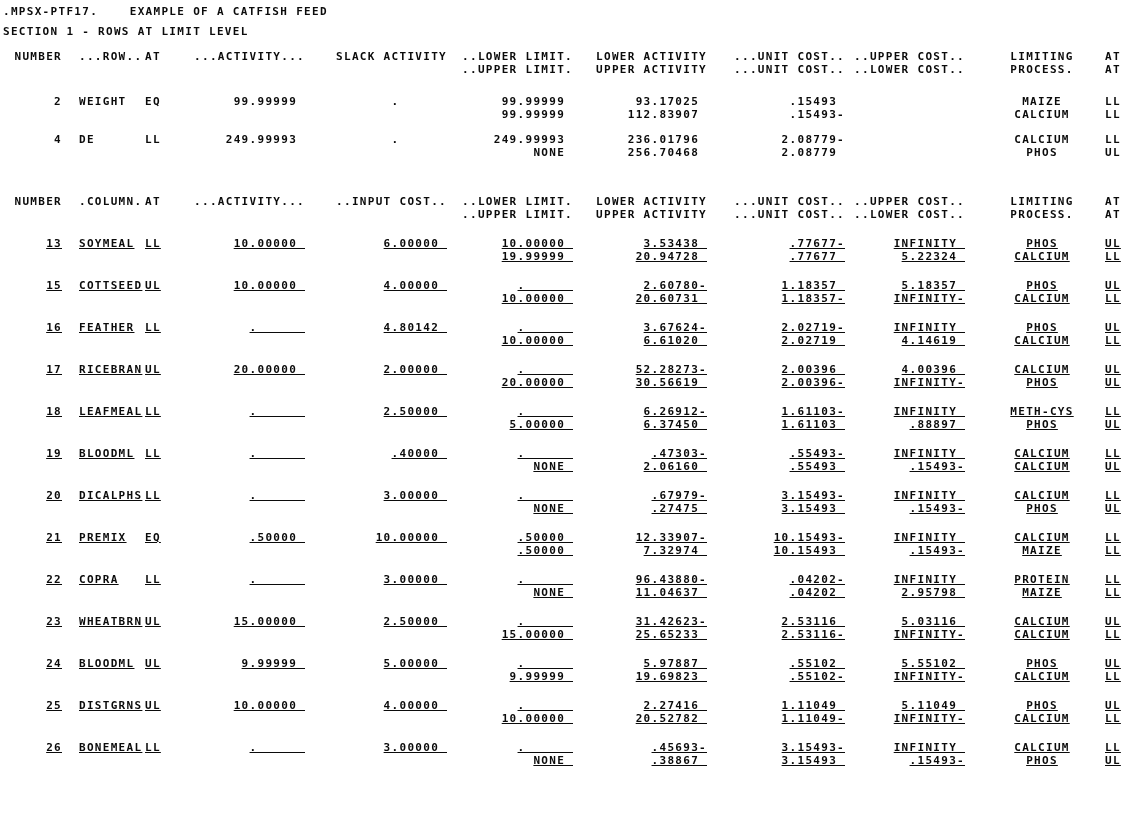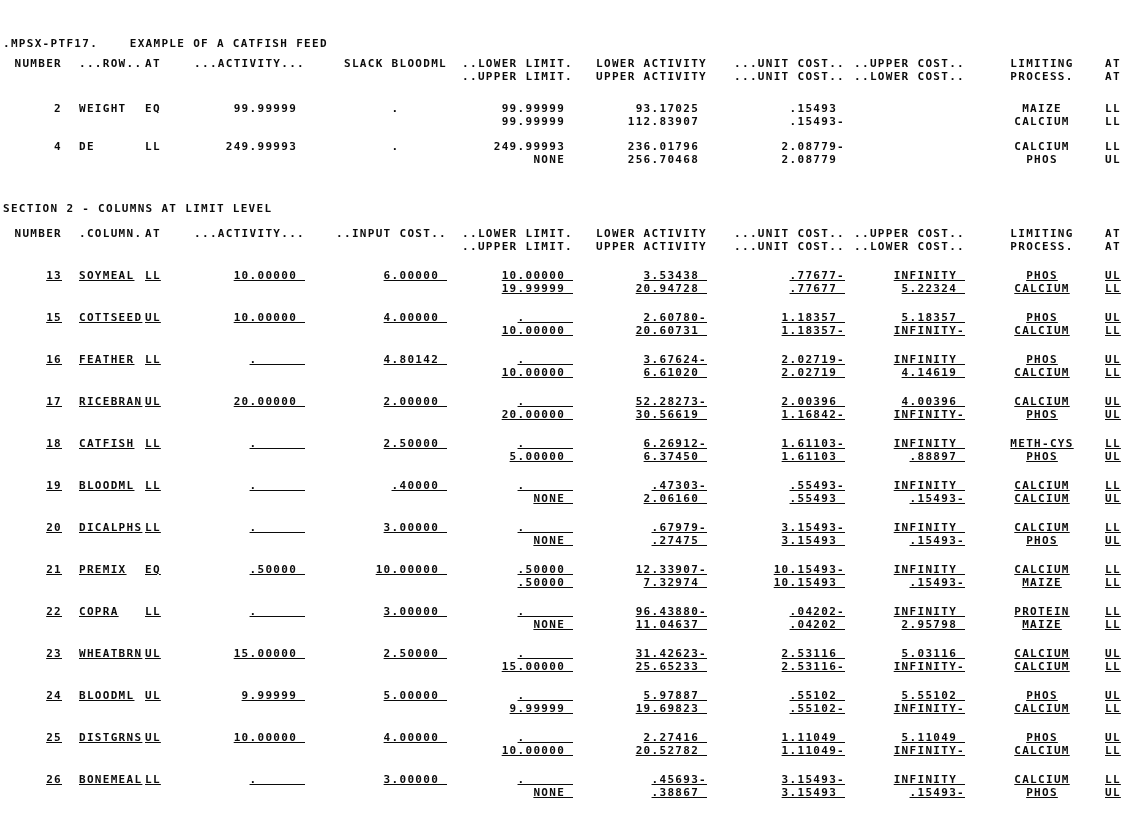--- a/index.html
+++ b/index.html
@@ -2,21 +2,21 @@
 <html><head>
 <meta charset="utf-8">
 <style>
   html,body{margin:0;padding:0;}
   body{
     width:1132px;height:825px;overflow:hidden;background:#ffffff;color:#0b0b0b;
     font-family:"DejaVu Sans Mono", monospace;font-weight:bold;font-size:11px;
     letter-spacing:1.3px;
   }
   .report{padding:5px 0 0 3px;}
-  .line{white-space:pre;line-height:13px;margin-top:32px;}
+  .line{white-space:pre;line-height:13px;}
   .title{margin-bottom:7px;}
   .heading{margin-bottom:12px;}
   .table1{margin-bottom:36px;}
   .grid-row{display:grid;grid-template-columns:62px 80px 38px 122px 142px 126px 134px 138px 120px 132px 38px;}
   .hdr{margin-bottom:19px;}
   .sec1 .row{margin-bottom:12px;}
   .sec2 .hdr{margin-bottom:16px;}
   .sec2 .row{margin-bottom:16px;text-decoration:underline;}
   .cell .ln{line-height:13px;min-height:13px;white-space:pre;}
   .r{text-align:right;}
@@ -26,40 +26,41 @@
   .c-proc{padding-left:22px;text-align:center;}
   .c-pat{padding-left:8px;}
 </style>
 </head>
 <body>
 
 <div class="report">
   <div class="line title">.MPSX-PTF17.    EXAMPLE OF A CATFISH FEED</div>
 
   <section class="sec1">
+    <div class="line heading">SECTION 1 - ROWS AT LIMIT LEVEL</div>
     <div class="table1">
         <div class="grid-row hdr">
           <div class="cell c-num r">
             <div class="ln">NUMBER</div>
             <div class="ln"></div>
           </div>
           <div class="cell c-name l">
             <div class="ln">...ROW..</div>
             <div class="ln"></div>
           </div>
           <div class="cell l">
             <div class="ln">AT</div>
             <div class="ln"></div>
           </div>
           <div class="cell r num">
             <div class="ln">...ACTIVITY...</div>
             <div class="ln"></div>
           </div>
           <div class="cell r num">
-            <div class="ln">SLACK BLOODML</div>
+            <div class="ln">SLACK ACTIVITY</div>
             <div class="ln"></div>
           </div>
           <div class="cell r num">
             <div class="ln">..LOWER LIMIT.</div>
             <div class="ln">..UPPER LIMIT.</div>
           </div>
           <div class="cell r num">
             <div class="ln">LOWER ACTIVITY</div>
             <div class="ln">UPPER ACTIVITY</div>
           </div>
@@ -169,21 +170,20 @@
           </div>
           <div class="cell c-pat l">
             <div class="ln">LL</div>
             <div class="ln">UL</div>
           </div>
         </div>
       </div>
   </section>
 
   <section class="sec2">
-    <div class="line heading">SECTION 2 - COLUMNS AT LIMIT LEVEL</div>
     <div class="table2">
         <div class="grid-row hdr">
           <div class="cell c-num r">
             <div class="ln">NUMBER</div>
             <div class="ln"></div>
           </div>
           <div class="cell c-name l">
             <div class="ln">.COLUMN.</div>
             <div class="ln"></div>
           </div>
@@ -386,42 +386,42 @@
           <div class="cell r num">
             <div class="ln">.      </div>
             <div class="ln">20.00000 </div>
           </div>
           <div class="cell r num">
             <div class="ln">52.28273-</div>
             <div class="ln">30.56619 </div>
           </div>
           <div class="cell r num">
             <div class="ln">2.00396 </div>
-            <div class="ln">1.16842-</div>
+            <div class="ln">2.00396-</div>
           </div>
           <div class="cell r num">
             <div class="ln">4.00396 </div>
             <div class="ln">INFINITY-</div>
           </div>
           <div class="cell c-proc l">
             <div class="ln">CALCIUM</div>
             <div class="ln">PHOS</div>
           </div>
           <div class="cell c-pat l">
             <div class="ln">UL</div>
             <div class="ln">UL</div>
           </div>
         </div>
         <div class="grid-row row">
           <div class="cell c-num r">
             <div class="ln">18</div>
             <div class="ln"></div>
           </div>
           <div class="cell c-name l">
-            <div class="ln">CATFISH</div>
+            <div class="ln">LEAFMEAL</div>
             <div class="ln"></div>
           </div>
           <div class="cell l">
             <div class="ln">LL</div>
             <div class="ln"></div>
           </div>
           <div class="cell r num">
             <div class="ln">.      </div>
             <div class="ln"></div>
           </div>

